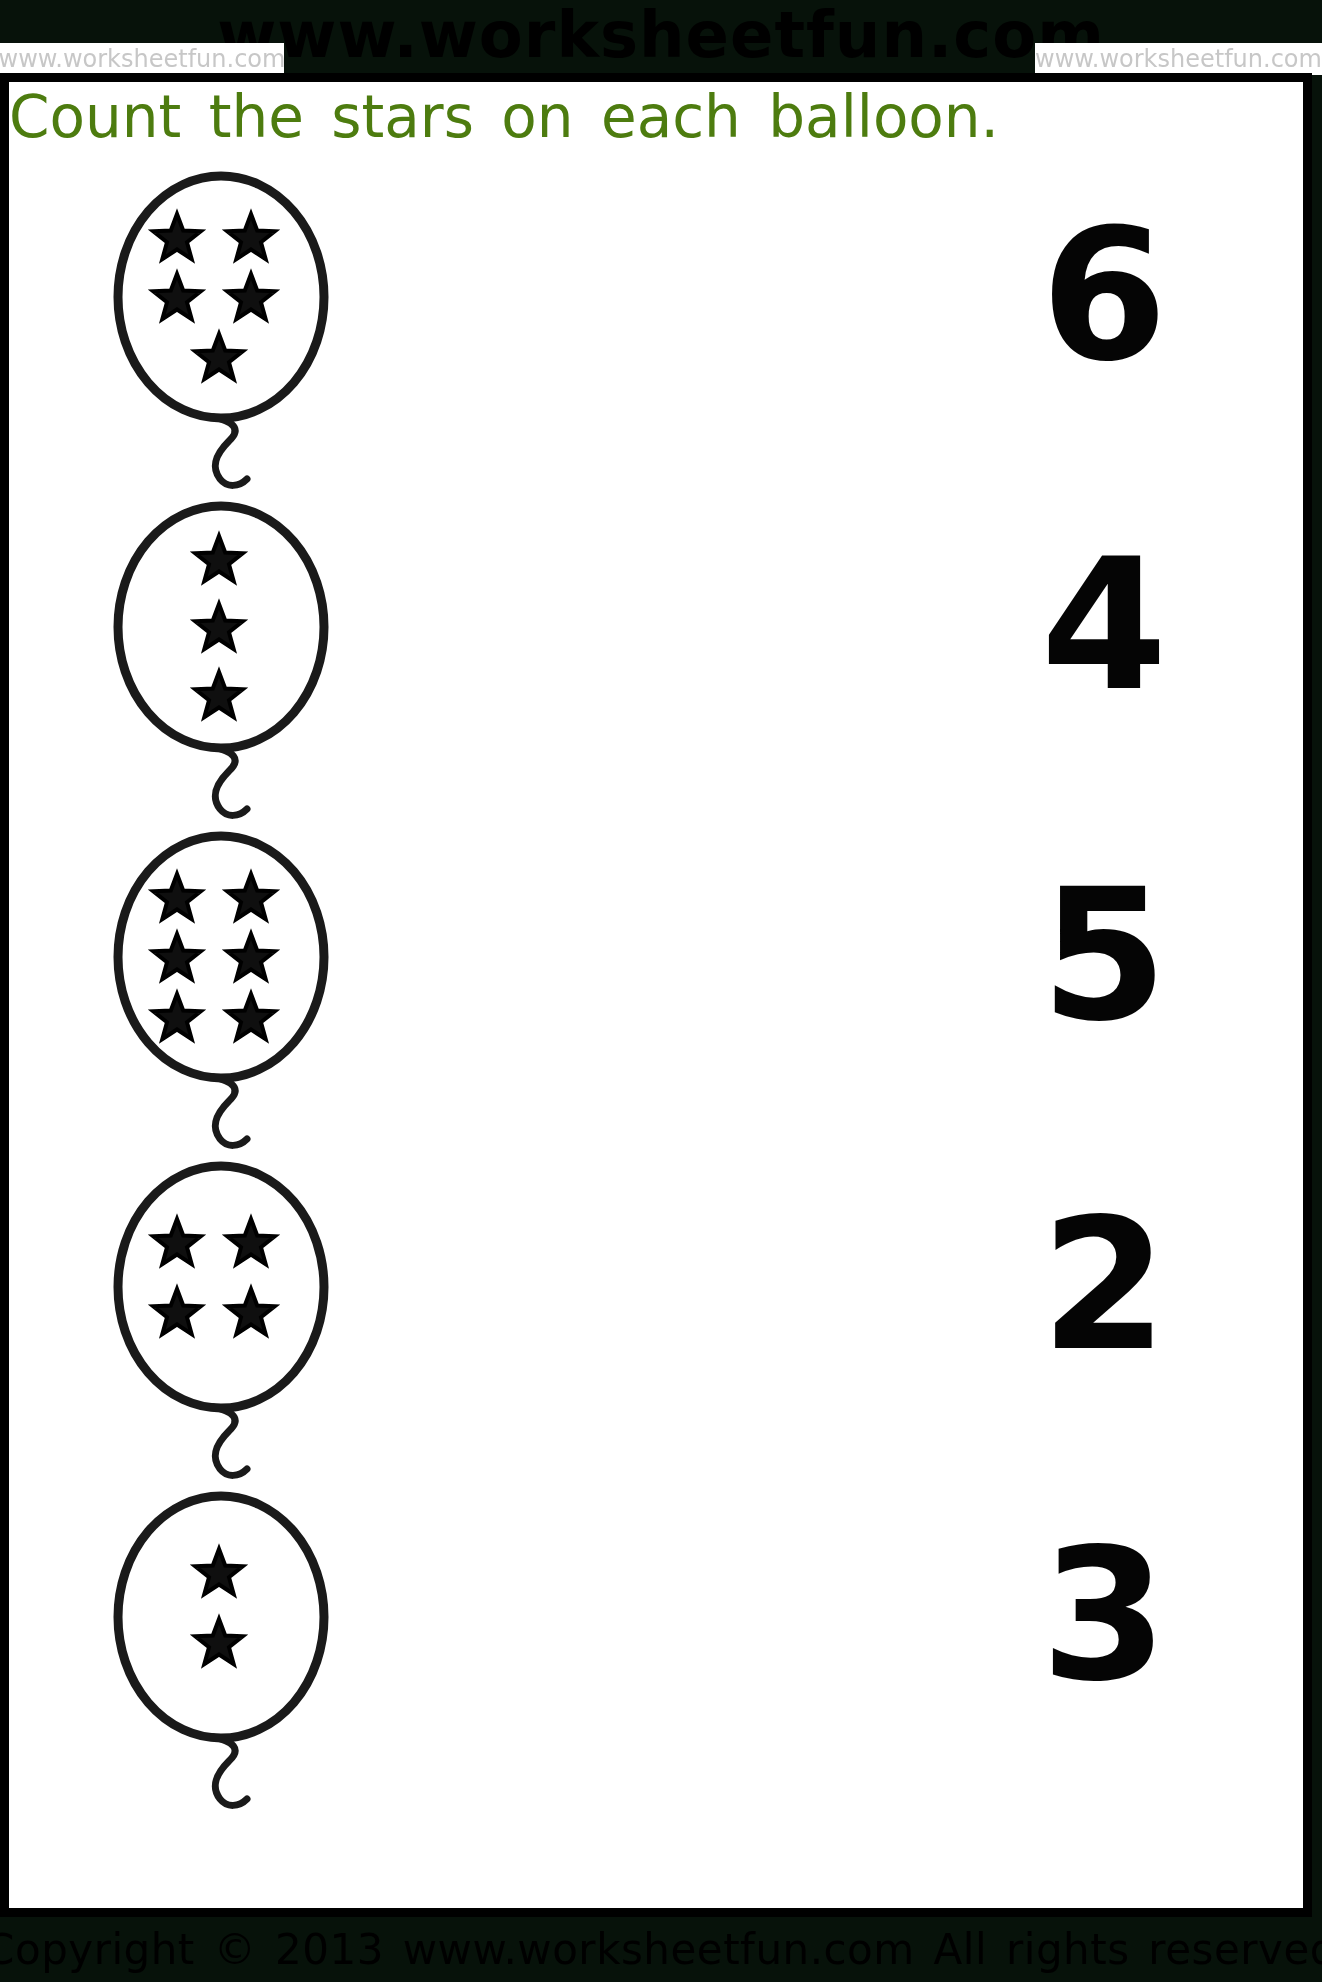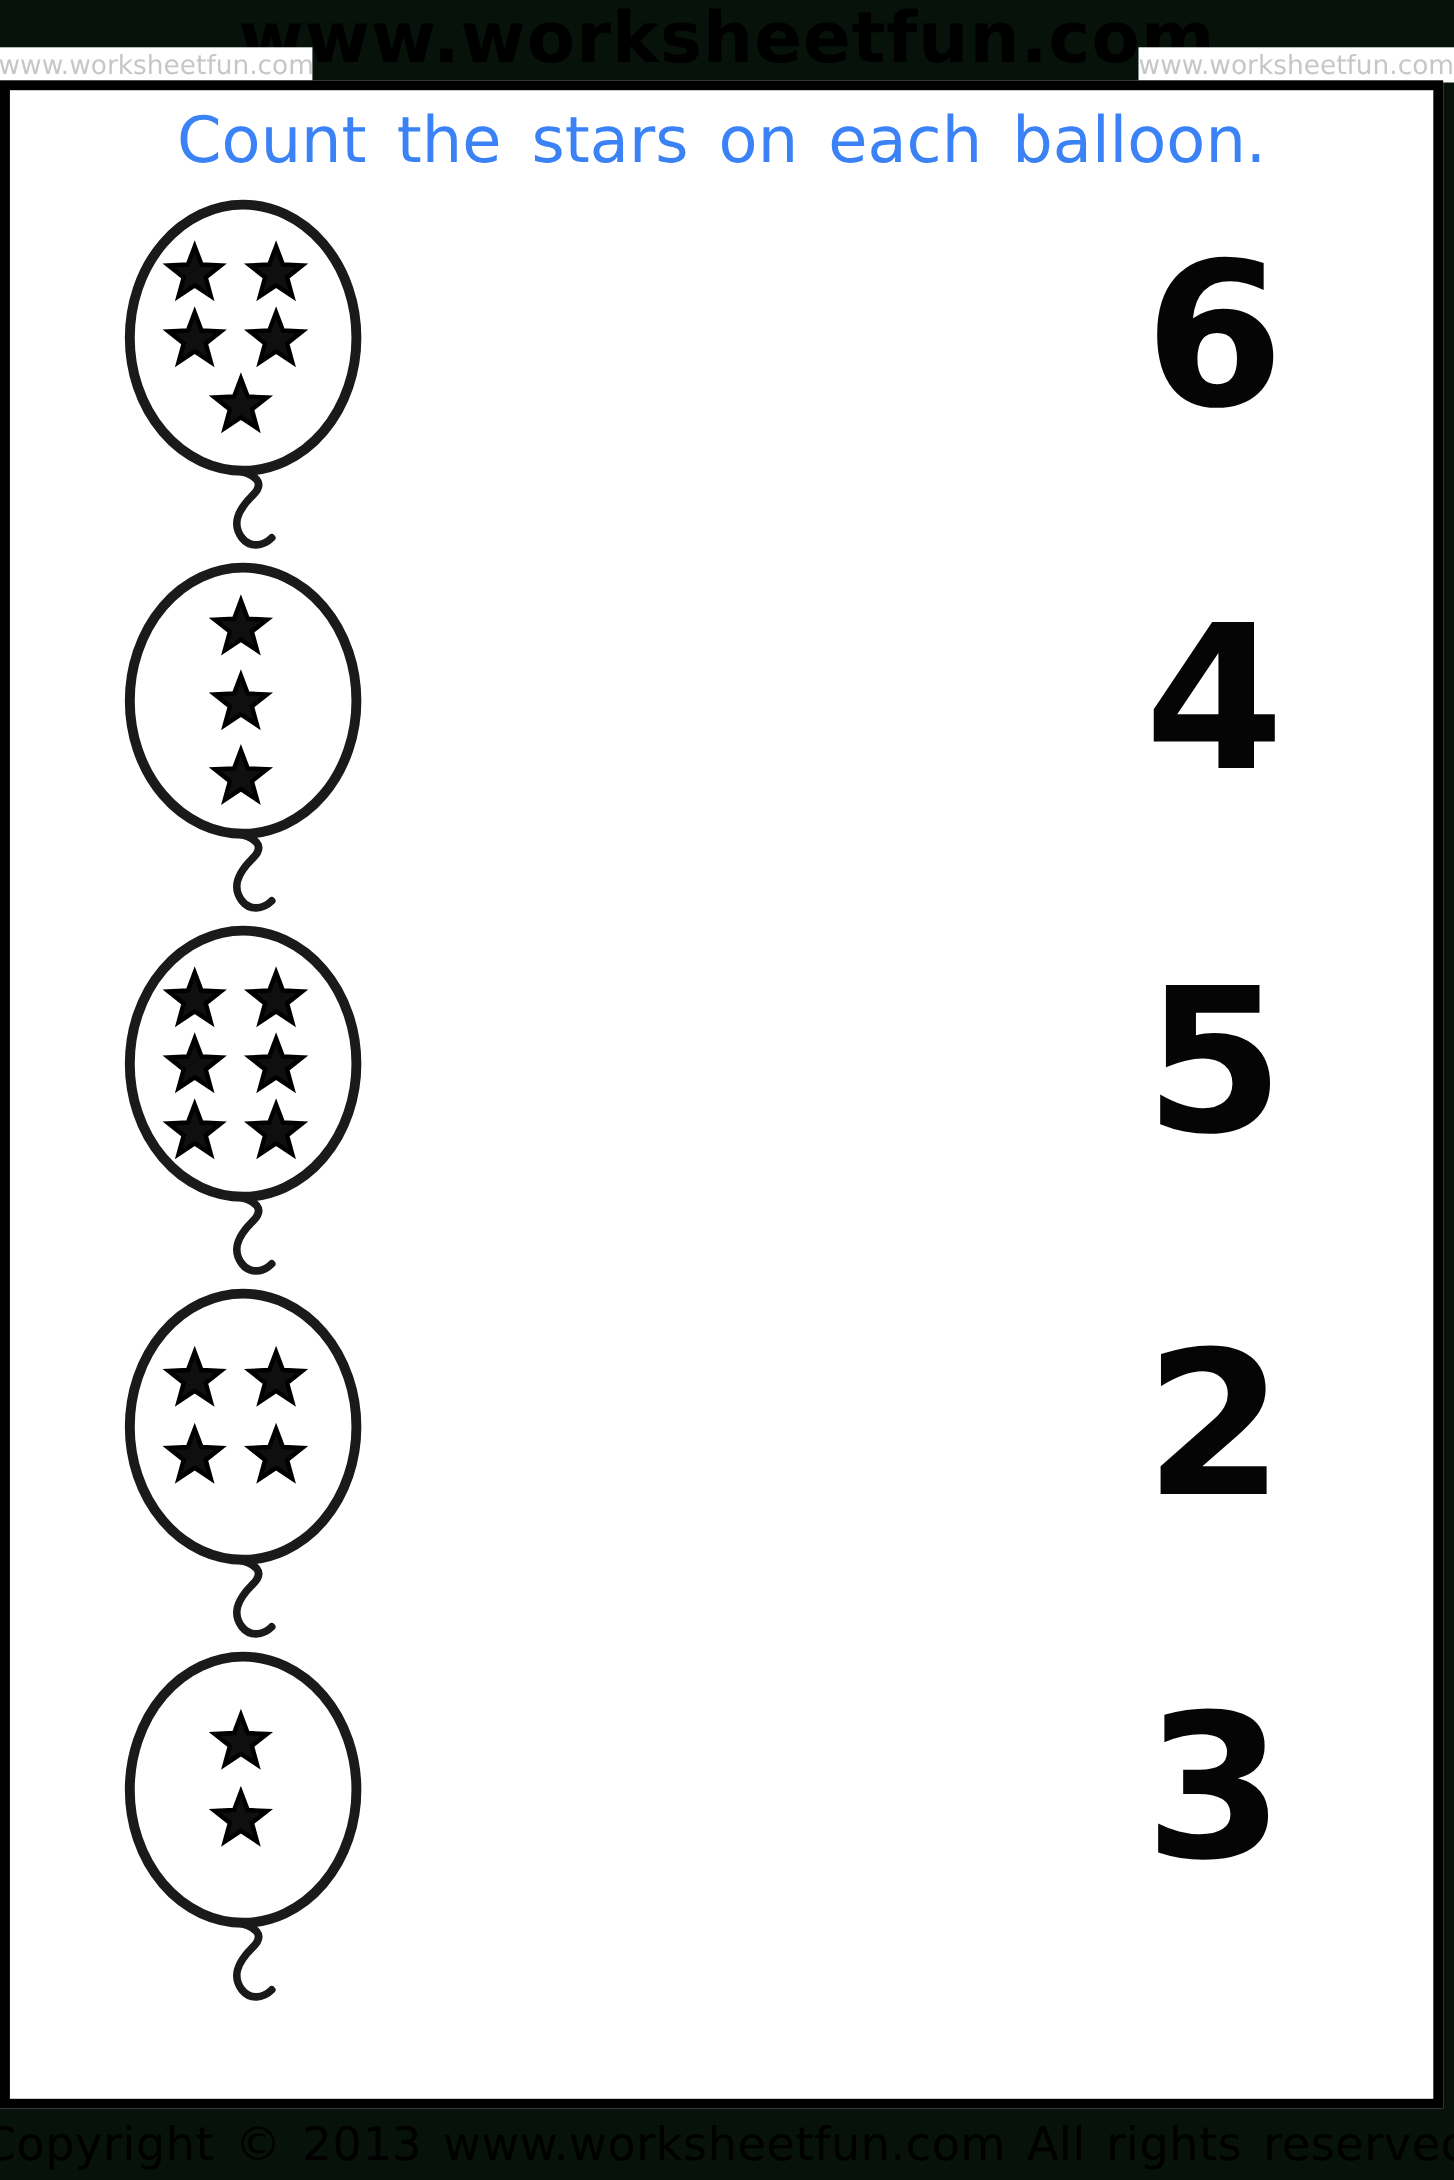--- a/index.html
+++ b/index.html
@@ -28,21 +28,21 @@
   .corner-box.right { right: 0; width: 287px; }
   .corner-text {
     font-size: 24px; color: var(--corner-text, #c7c7c7);
     letter-spacing: 0px; white-space: nowrap;
   }
   
   .paper {
     position: absolute; top: 73px; left: 0; right: 10px; bottom: 65px;
     background: var(--paper, #fff); border: 9px solid var(--ink, #000);
   }
-  .title { margin-top: 10px; text-align: center; color: #3b82f6; }
+  .title { text-align: left; color: #4d7c0f; }
   .title .line {
     font-size: 58px; line-height: 71px; word-spacing: 9px; letter-spacing: 0px;
     white-space: nowrap;
   }
   .rows { margin-top: 14px; }
   .row { position: relative; height: 330px; }
   .balloon-wrap { position: absolute; left: 92px; top: 2px; width: 240px; height: 328px; }
   .number {
     position: absolute; left: 1000px; top: 28px; width: 190px;
     text-align: center; font-weight: bold; font-size: 182px; line-height: 200px;

